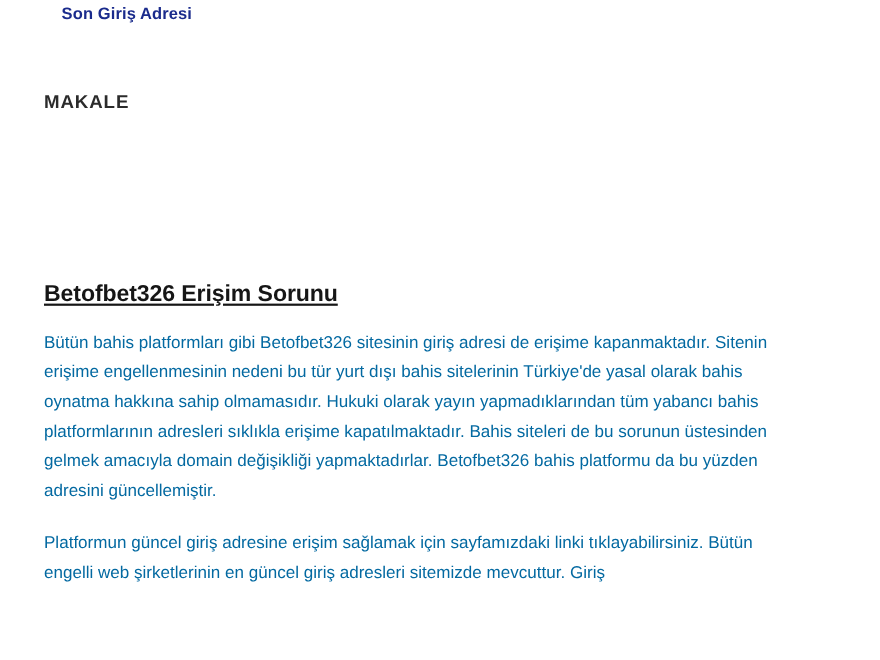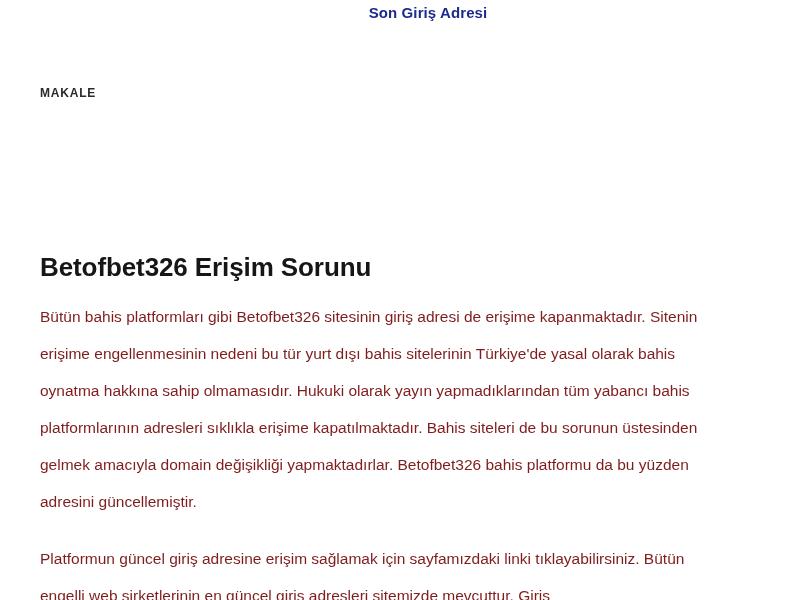--- a/index.html
+++ b/index.html
@@ -27,21 +27,20 @@
     padding-top: 2px;
   }
   .nav-brand {
     margin: 0;
     padding: 0 0 0 56px;
     font-size: 15px;
     font-weight: bold;
     color: #1a2b8c;
     letter-spacing: 0.1px;
     line-height: 22px;
-    text-align: center;
   }
   .nav-links {
     list-style: none;
     margin: 0;
     padding: 10px 0 0 50px;
   }
   .nav-links li {
     display: inline-block;
   }
   .nav-link {
@@ -50,21 +49,21 @@
     text-decoration: none;
     line-height: 16px;
   }
 
   
   .article-header {
     padding: 0 40px;
     margin-top: 62px;
   }
   .eyebrow {
-    font-size: 12px;
+    font-size: 17px;
     font-weight: bold;
     letter-spacing: 0.8px;
     color: #2b2b2b;
     text-transform: uppercase;
     margin: 0;
     line-height: 14px;
   }
   .article-title {
     font-size: 31px;
     font-weight: bold;
@@ -73,31 +72,32 @@
     line-height: 36px;
     letter-spacing: -0.2px;
   }
 
   
   .content {
     padding: 0 40px;
     margin-top: 155px;
   }
   .section-heading {
-    font-size: 26px;
+    font-size: 21px;
     font-weight: bold;
     color: #161616;
     margin: 0 0 18px 0;
     line-height: 25px;
     letter-spacing: -0.1px;
+    text-decoration: underline;
   }
   .body-paragraph {
     font-size: 15.5px;
-    line-height: 37px;
-    color: #7f1d1d;
+    line-height: 27px;
+    color: #0369a1;
     margin: 0 0 20px 0;
     max-width: 680px;
   }
   .body-paragraph:last-child { margin-bottom: 0; }
 </style>
 </head>
 <body>
 
 <div class="page">
 

